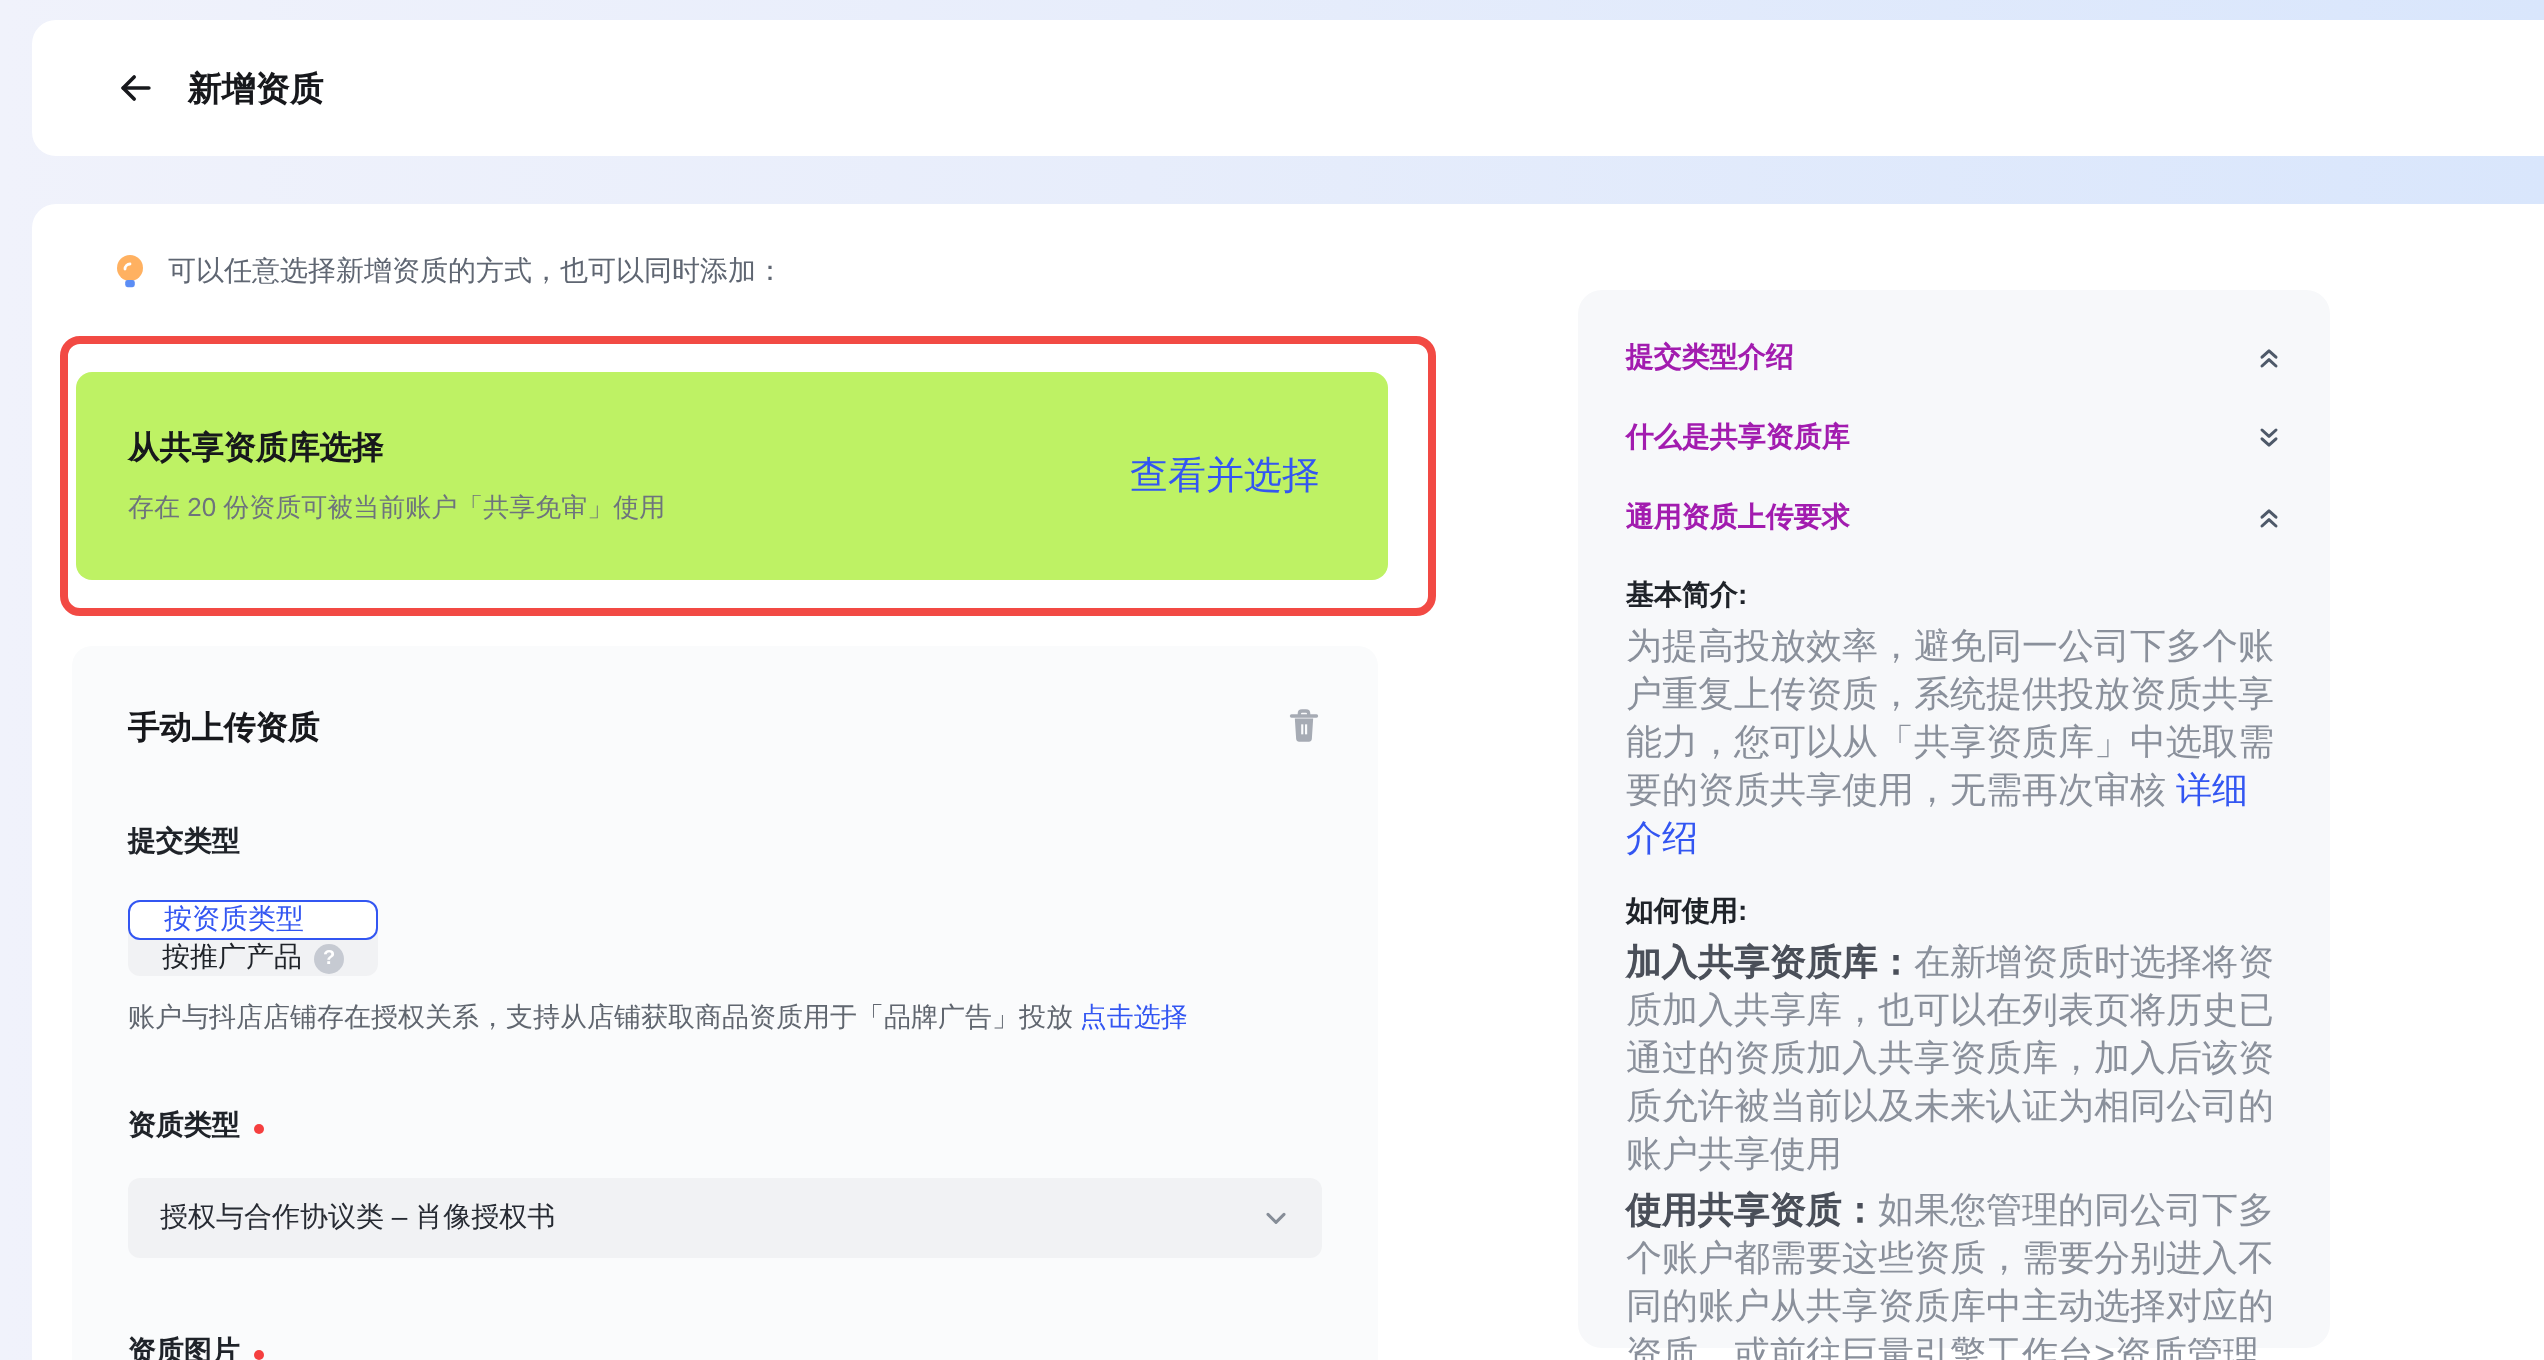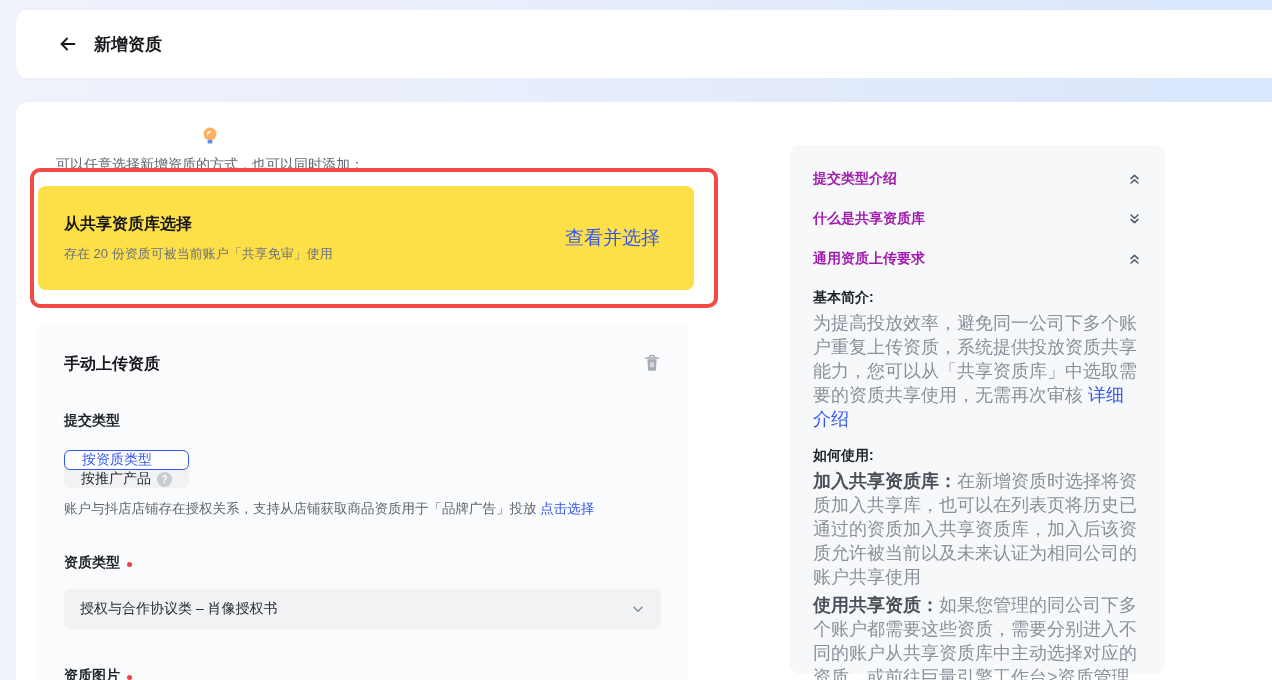--- a/index.html
+++ b/index.html
@@ -12,27 +12,27 @@
   .card { background:#fff; border-radius:12px; position:absolute; }
 
   
   .header-card { left:16px; right:-24px; top:10px; height:68px; display:flex; align-items:center; padding-left:40px; }
   .back-btn { width:24px; height:24px; display:flex; align-items:center; justify-content:center; cursor:pointer; margin-right:14px; }
   .page-title { font-size:17px; font-weight:700; color:#17181c; }
 
   
   .main-card { left:16px; right:-24px; top:102px; height:640px; }
 
-  .tip-row { position:absolute; left:40px; top:24px; display:flex; align-items:center; gap:10px;flex-direction:column; }
+  .tip-row { position:absolute; left:40px; top:24px; display:flex; align-items:center; gap:10px; }
   .tip-text { font-size:14px; color:#5f6672; }
 
   .red-annotation { position:absolute; left:14px; top:66px; width:688px; height:140px;
     border:4px solid #f24a44; border-radius:10px; }
   .shared-card { position:absolute; left:22px; top:84px; width:656px; height:104px;
-    background:#fde047; border-radius:8px; display:flex; align-items:center;
+    background:#bef264; border-radius:8px; display:flex; align-items:center;
     justify-content:space-between; padding:0 34px 0 26px; }
   .shared-title { font-size:16px; font-weight:700; color:#17181c; margin-bottom:10px; }
   .shared-sub { font-size:13px; color:#6d737d; }
   .link { color:#3356f2; cursor:pointer; }
   .shared-link { font-size:19px; }
 
   .manual-card { position:absolute; left:20px; top:221px; width:653px; height:500px;
     background:#fafbfc; border-radius:10px; }
   .manual-title { position:absolute; left:28px; top:31px; font-size:16px; font-weight:700; color:#17181c; }
   .trash-btn { position:absolute; right:25px; top:30px; width:22px; height:22px; cursor:pointer; }
@@ -40,21 +40,21 @@
   .field-label { font-size:14px; font-weight:700; color:#1f2329; display:flex; align-items:center; }
   .lbl-submit { position:absolute; left:28px; top:89px; }
   .req-dot { width:5px; height:5px; border-radius:50%; background:#f53f3f; margin-left:7px; margin-top:3px; }
 
   .seg-group { position:absolute; left:28px; top:127px; display:inline-flex; background:#f1f2f4; border-radius:6px; height:38px;flex-direction:column; }
   .seg { display:flex; align-items:center; gap:6px; padding:0 17px; font-size:14px; color:#1f2329; cursor:pointer; border-radius:6px; }
   .seg.selected { background:#fff; border:1.5px solid #3356f2; color:#3356f2; }
   .q-icon { width:15px; height:15px; border-radius:50%; background:#c6cad2; color:#fff;
     font-size:10px; font-weight:700; display:flex; align-items:center; justify-content:center; }
 
-  .note-row { position:absolute; left:28px; top:177px; font-size:13.5px; color:#60666f; }
+  .note-row { position:absolute; left:28px; top:177px; font-size:13.5px; color:#60666f;font-family:Liberation Serif, serif; }
 
   .lbl-qtype { position:absolute; left:28px; top:231px; }
   .select-box { position:absolute; left:28px; top:266px; width:597px; height:40px; background:#f1f2f4;
     border-radius:6px; display:flex; align-items:center; justify-content:space-between;
     padding:0 16px; cursor:pointer; }
   .select-value { font-size:14px; color:#272b33; }
   .lbl-qimage { position:absolute; left:28px; top:344px; }
 
   
   .side-card { position:absolute; left:773px; top:43px; width:376px; height:529px;

